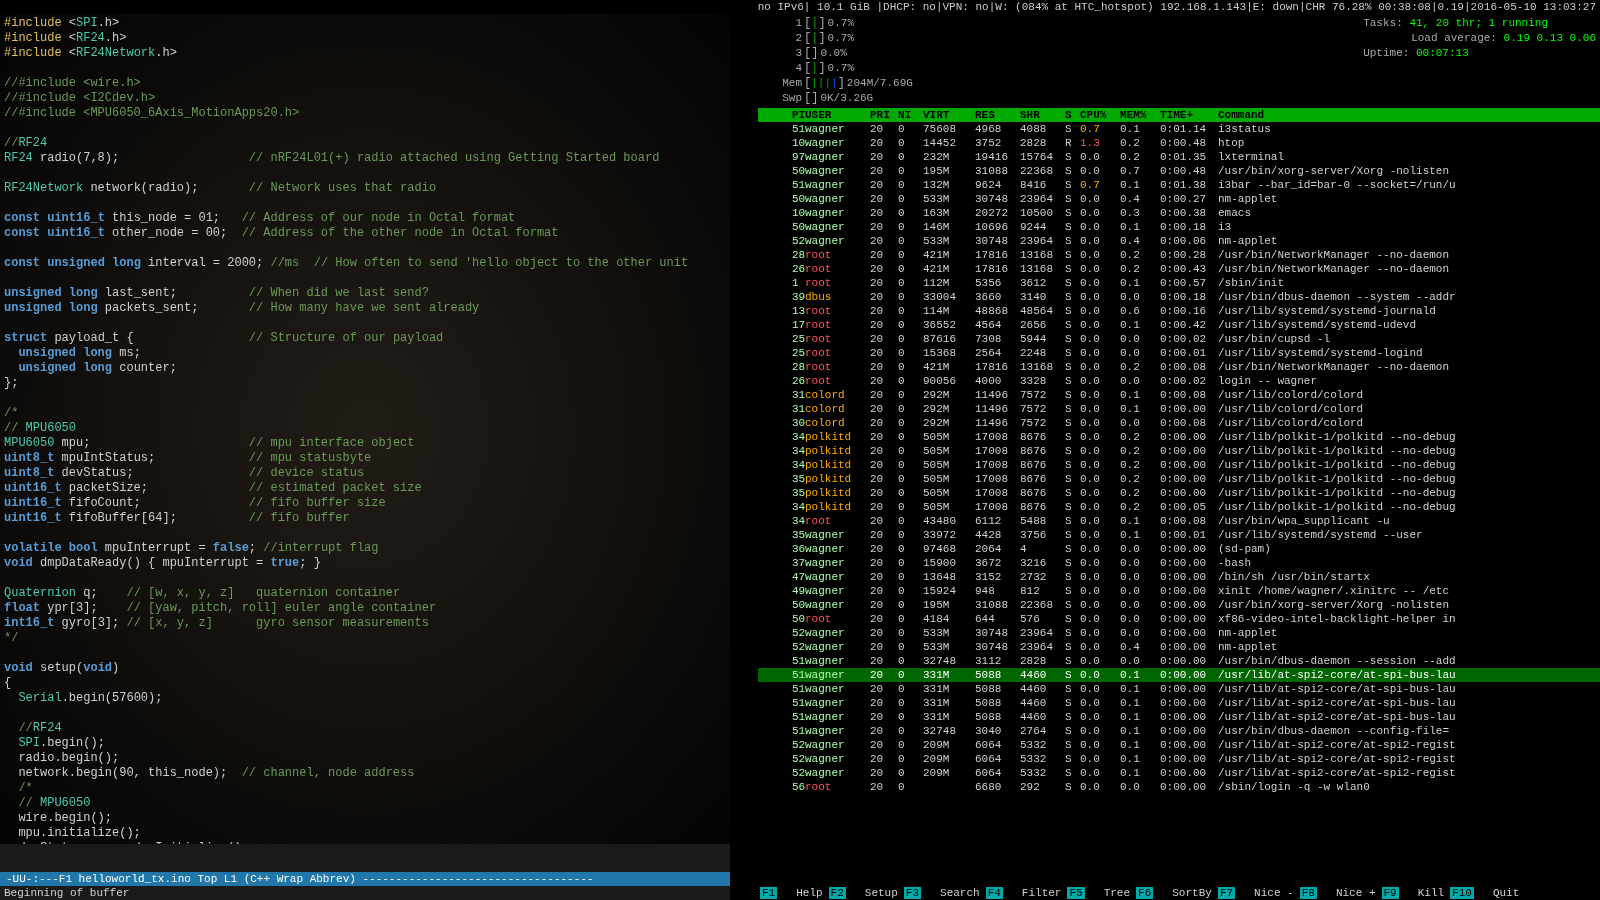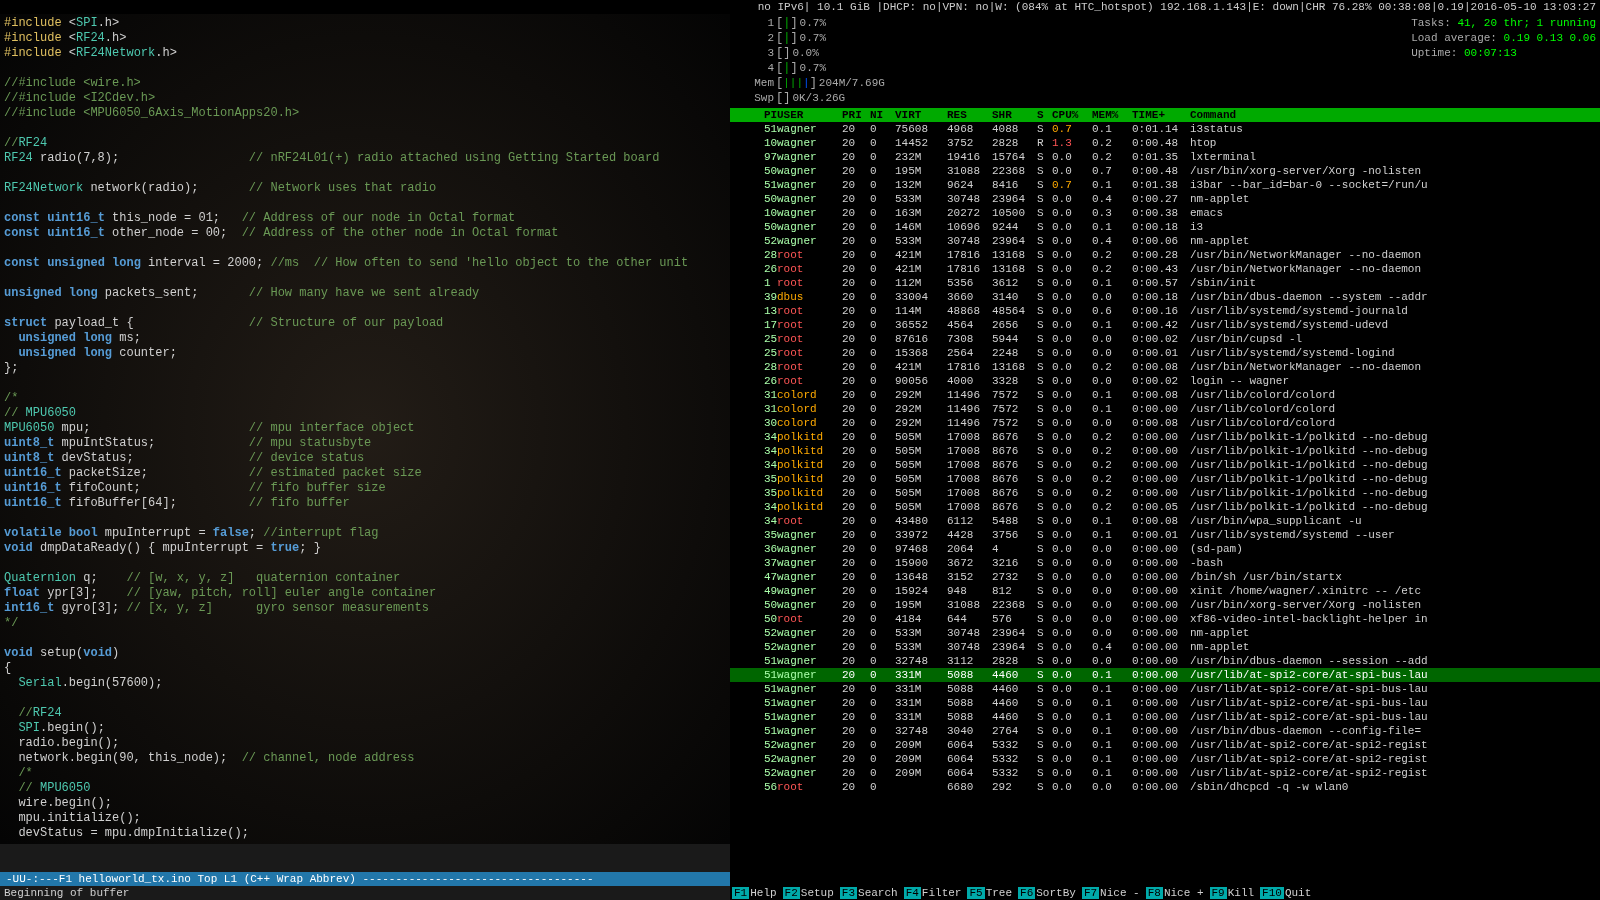--- a/index.html
+++ b/index.html
@@ -30,20 +30,21 @@
       justify-content: flex-end;
       border-bottom: none;
       white-space: nowrap;
     }
 
     
     #content-area {
       display: flex;
       flex: 1;
       overflow: hidden;
+      gap: 28px;
     }
 
     
     #editor-panel {
       width: 730px;
       background: #1a1a1a;
       display: flex;
       flex-direction: column;
       overflow: hidden;
       position: relative;
@@ -170,21 +171,21 @@
       color: #000;
       display: flex;
       font-size: 11px;
       padding: 1px 2px;
     }
 
     .htop-fn-key {
       background: #00aaaa;
       color: #000;
       padding: 0 2px;
-      margin-right: 1px;
+      margin-right: 19px;
     }
 
     .htop-fn-label {
       color: #d0d0d0;
       margin-right: 6px;
     }
 
     
     .editor-area-wrap {
       position: relative;
@@ -234,20 +235,21 @@
             <div class="code-line"><span class="code-comment">//<span class="code-type">RF24</span></span></div>
             <div class="code-line"><span class="code-type">RF24</span> radio(7,8);                  <span class="code-comment">// nRF24L01(+) radio attached using Getting Started board</span></div>
             <div class="code-line">&nbsp;</div>
             <div class="code-line"><span class="code-type">RF24Network</span> network(radio);       <span class="code-comment">// Network uses that radio</span></div>
             <div class="code-line">&nbsp;</div>
             <div class="code-line"><span class="code-keyword">const</span> <span class="code-keyword">uint16_t</span> this_node = 01;   <span class="code-comment">// Address of our node in Octal format</span></div>
             <div class="code-line"><span class="code-keyword">const</span> <span class="code-keyword">uint16_t</span> other_node = 00;  <span class="code-comment">// Address of the other node in Octal format</span></div>
             <div class="code-line">&nbsp;</div>
             <div class="code-line"><span class="code-keyword">const</span> <span class="code-keyword">unsigned</span> <span class="code-keyword">long</span> interval = 2000; <span class="code-comment">//ms  // How often to send 'hello object to the other unit</span></div>
             <div class="code-line">&nbsp;</div>
+            <div class="code-line"><span class="code-keyword">unsigned</span> <span class="code-keyword">long</span> last_sent;          <span class="code-comment">// When did we last send?</span></div>
             <div class="code-line"><span class="code-keyword">unsigned</span> <span class="code-keyword">long</span> packets_sent;       <span class="code-comment">// How many have we sent already</span></div>
             <div class="code-line">&nbsp;</div>
             <div class="code-line"><span class="code-keyword">struct</span> payload_t {                <span class="code-comment">// Structure of our payload</span></div>
             <div class="code-line">  <span class="code-keyword">unsigned</span> <span class="code-keyword">long</span> ms;</div>
             <div class="code-line">  <span class="code-keyword">unsigned</span> <span class="code-keyword">long</span> counter;</div>
             <div class="code-line">};</div>
             <div class="code-line">&nbsp;</div>
             <div class="code-line"><span class="code-comment">/*</span></div>
             <div class="code-line"><span class="code-comment">// <span class="code-type">MPU6050</span></span></div>
             <div class="code-line"><span class="code-type">MPU6050</span> mpu;                      <span class="code-comment">// mpu interface object</span></div>
@@ -337,21 +339,21 @@
             <span class="bar-value">0K/3.26G</span>
           </div>
         </div>
 
         <div style="margin-left: 20px; line-height:15px; font-size:11px;">
           <div>
             <span style="color:#aaa;">Tasks: </span>
             <span style="color:#00ff00;">41, 20 thr; 1 running</span>
           </div>
           <div>
-            <span style="color:#aaa;">Load average: </span>
+            <span style="color:#aaa;margin-left:48px;">Load average: </span>
             <span style="color:#00ff00;">0.19 0.13 0.06</span>
           </div>
           <div>
             <span style="color:#aaa;">Uptime: </span>
             <span style="color:#00ff00;">00:07:13</span>
           </div>
         </div>
       </div>
 
       <div id="htop-table">
@@ -1034,21 +1036,21 @@
     <span class="htop-col col-user user-root">root</span>
     <span class="htop-col col-pri">20</span>
     <span class="htop-col col-ni">0</span>
     <span class="htop-col col-virt"></span>
     <span class="htop-col col-res">6680</span>
     <span class="htop-col col-shr">292</span>
     <span class="htop-col col-s">S</span>
     <span class="htop-col col-cpu ">0.0</span>
     <span class="htop-col col-mem">0.0</span>
     <span class="htop-col col-time">0:00.00</span>
-    <span class="htop-col col-cmd">/sbin/dhcpcd -q -w wlan0</span>
+    <span class="htop-col col-cmd">/sbin/login -q -w wlan0</span>
   </div>
           </div>
       </div>
 
       <div id="htop-bottom-bar">
 
       <span><span class="htop-fn-key">F1</span><span class="htop-fn-label">Help</span></span>
           <span><span class="htop-fn-key">F2</span><span class="htop-fn-label">Setup</span></span>
           <span><span class="htop-fn-key">F3</span><span class="htop-fn-label">Search</span></span>
           <span><span class="htop-fn-key">F4</span><span class="htop-fn-label">Filter</span></span>

